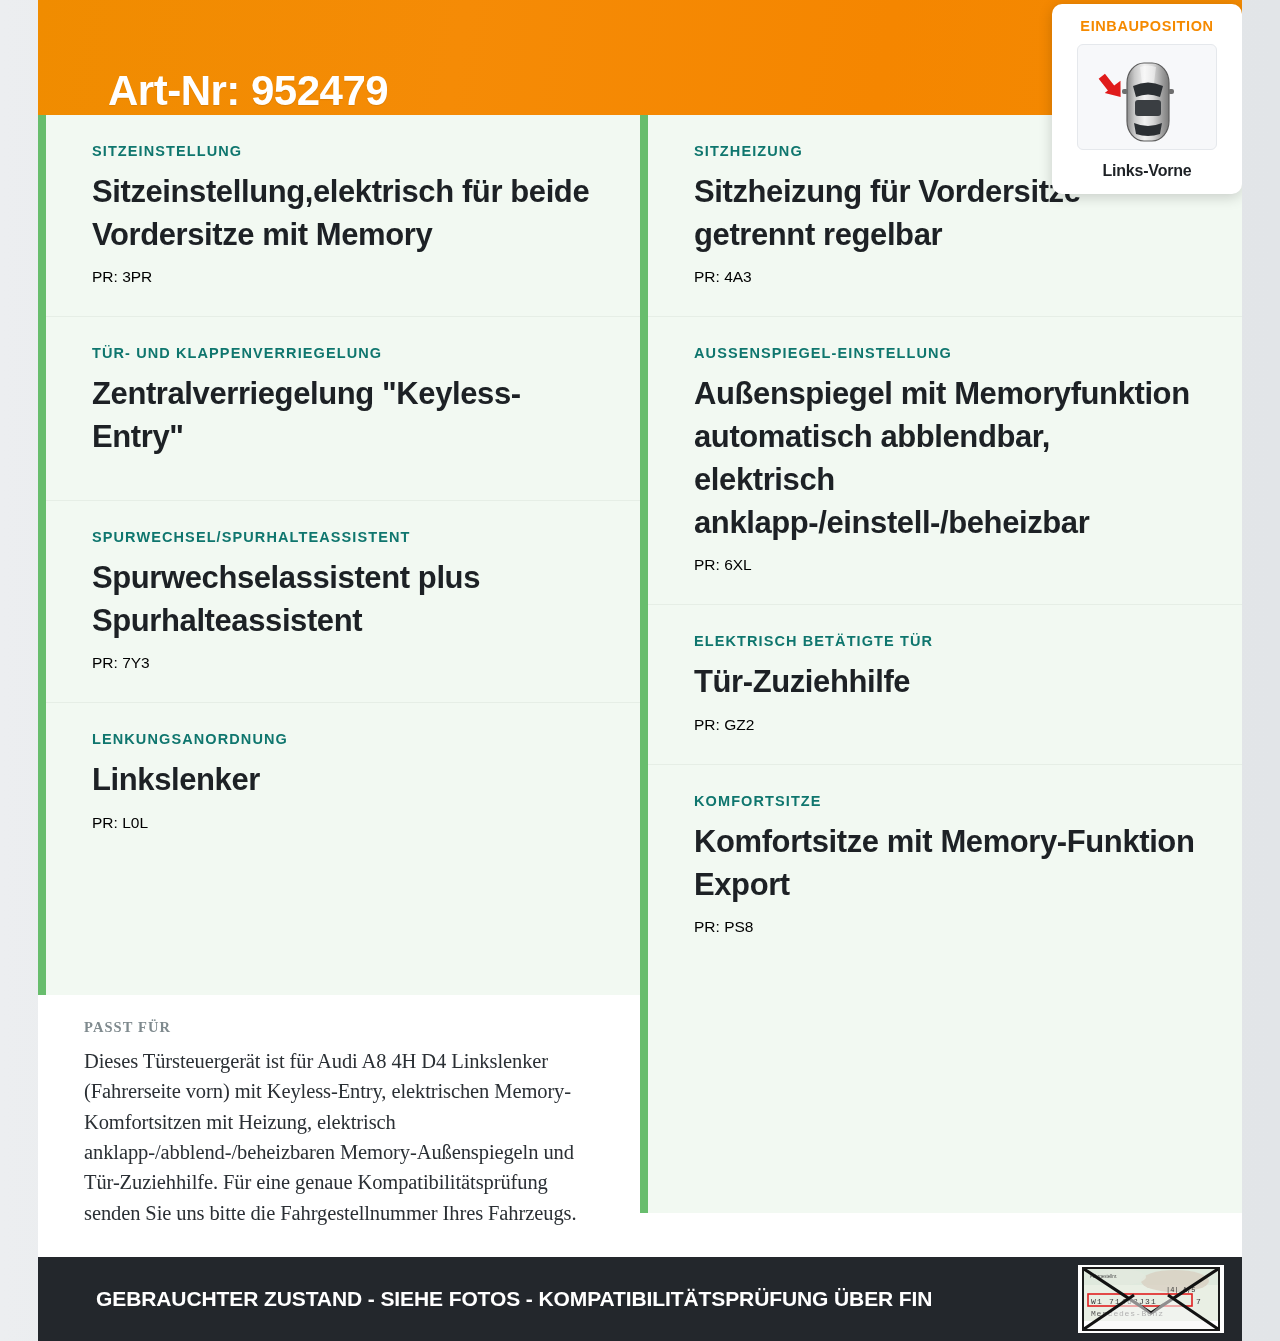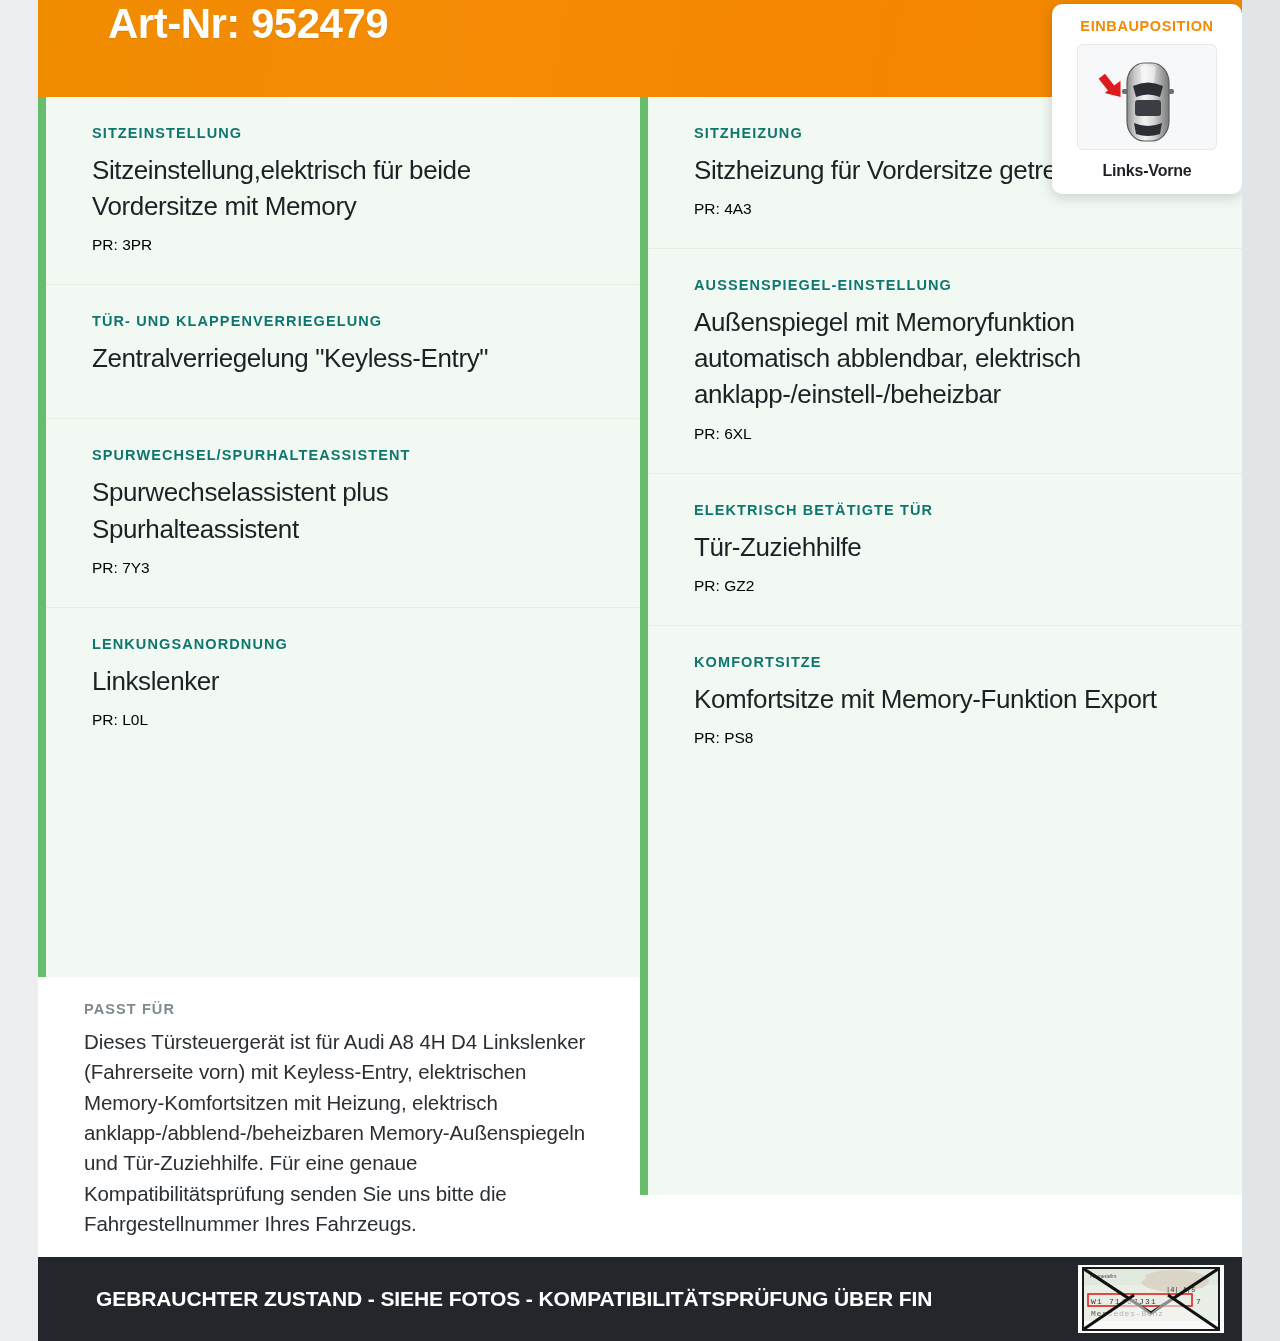--- a/index.html
+++ b/index.html
@@ -20,24 +20,24 @@
     top: 0;
     width: 1204px;
     height: 1341px;
     background: #ffffff;
     overflow: hidden;
   }
 
   
   .header {
     position: relative;
-    height: 97px;
+    height: 115px;
     background: linear-gradient(100deg, #f08c00 0%, #f58b06 35%, #f58600 70%, #f28a02 100%);
     display: flex;
-    align-items: flex-start;
+    align-items: flex-end;
   }
   .header-title {
     color: #ffffff;
     font-size: 42px;
     font-weight: bold;
     letter-spacing: -0.5px;
     margin-left: 70px;
     text-shadow: 0 1px 1px rgba(0,0,0,0.10);
   }
 
@@ -63,41 +63,42 @@
 
   .feature-cat {
     font-size: 14.5px;
     font-weight: bold;
     letter-spacing: 1.1px;
     color: #0f766e;
     text-transform: uppercase;
     margin-bottom: 11px;
   }
   .feature-title {
-    font-size: 26px;
-    font-weight: normal;
+    font-size: 31px;
+    font-weight: bold;
     color: #1d2125;
     line-height: 1.39;
     letter-spacing: -0.4px;
     margin-bottom: 12px;
   }
   .feature-pr {
     font-size: 15.5px;
     color: #000000;
   }
 
   
   .col-left  { min-height: 880px; }
   .col-right { min-height: 1098px; }
 
   
   .passt {
     background: #ffffff;
     padding: 24px 46px 30px 46px;
     width: 602px;
+    font-family: Liberation Serif, serif;
   }
   .passt-label {
     font-size: 14.5px;
     font-weight: bold;
     letter-spacing: 1.1px;
     color: #7f8a8e;
     text-transform: uppercase;
     margin-bottom: 10px;
   }
   .passt-text {

